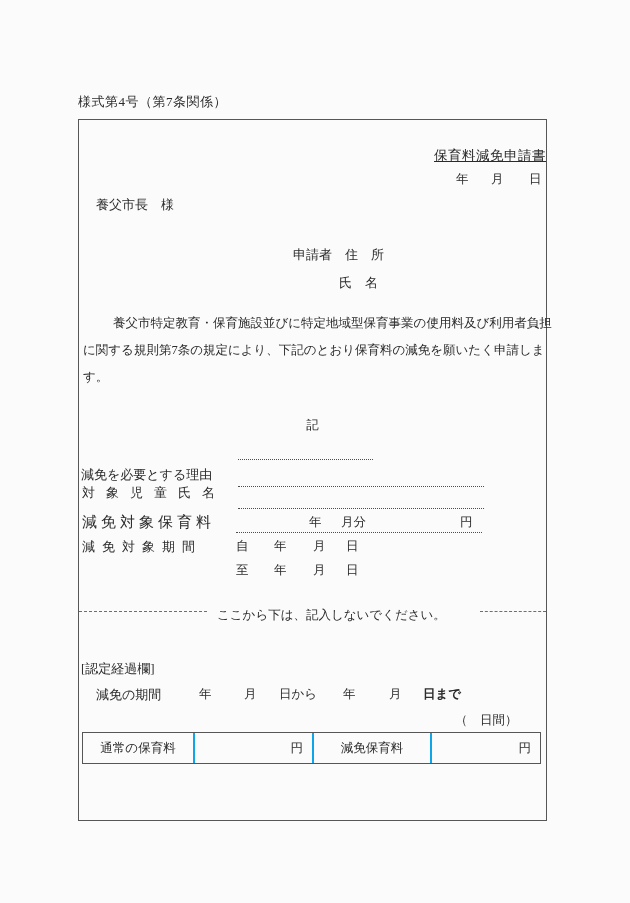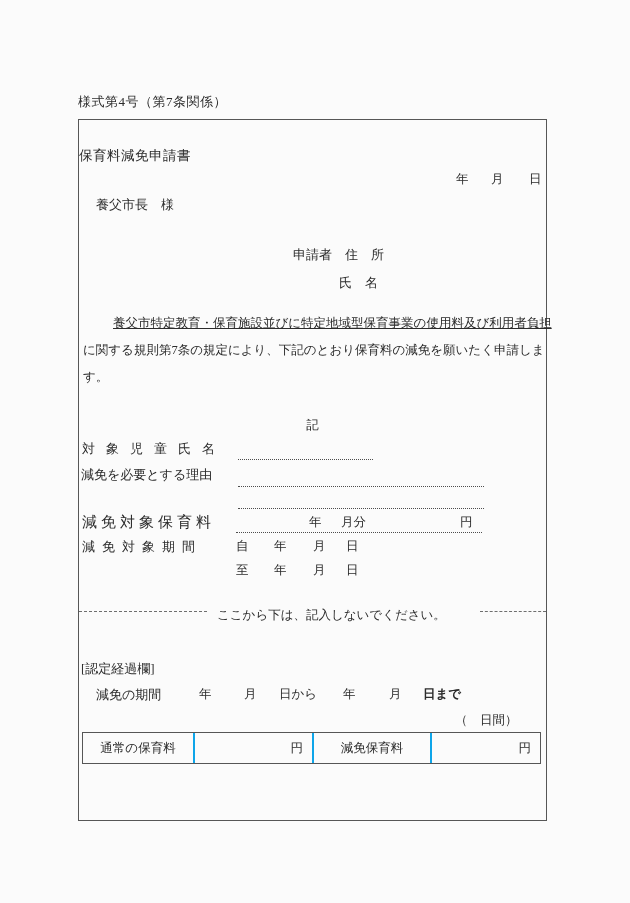--- a/index.html
+++ b/index.html
@@ -10,27 +10,27 @@
     color:#2b2b2b;
     font-size:12.5px;
   }
   .page{position:relative;width:630px;height:903px;overflow:hidden;}
   .abs{position:absolute;white-space:nowrap;line-height:15px;}
   .form-number{position:absolute;left:78px;top:93px;font-size:13px;letter-spacing:.5px;}
   .sheet{
     position:absolute;left:78px;top:119px;width:467px;height:700px;
     border:1px solid #565656;background:transparent;
   }
-  .title{position:absolute;left:0;right:0;top:27px;text-align:left;font-size:13.5px;letter-spacing:.5px;}
+  .title{position:absolute;left:0;right:0;top:27px;text-align:right;font-size:13.5px;letter-spacing:.5px;text-decoration:underline;}
   .para{position:absolute;left:4px;right:4px;top:190px;line-height:27px;}
   .para-line{white-space:nowrap;}
-  .para-line.indent{text-indent:30px;text-decoration:underline;}
+  .para-line.indent{text-indent:30px;}
   .record-mark{position:absolute;left:0;right:0;top:297px;text-align:center;}
   .dotted{position:absolute;height:0;border-top:1.5px dotted #4d4d4d;}
-  .ls11{letter-spacing:11px;}
+  .ls11{letter-spacing:11px;margin-top:44px;}
   .ls4{letter-spacing:4px;}
   .ls7{letter-spacing:7px;}
   .divider{position:absolute;left:0;right:0;top:483px;height:16px;display:flex;align-items:center;}
   .divider .dash{border-top:1px dashed #6e6e6e;height:0;}
   .divider .dash-left{width:128px;}
   .divider .dash-right{flex:1;}
   .divider .divider-text{margin:8px 34px 0 10px;white-space:nowrap;font-size:12.5px;}
   .fee-table{
     position:absolute;left:3px;top:612px;width:459px;height:32px;
     display:grid;grid-template-columns:112px 119px 118px 1fr;

